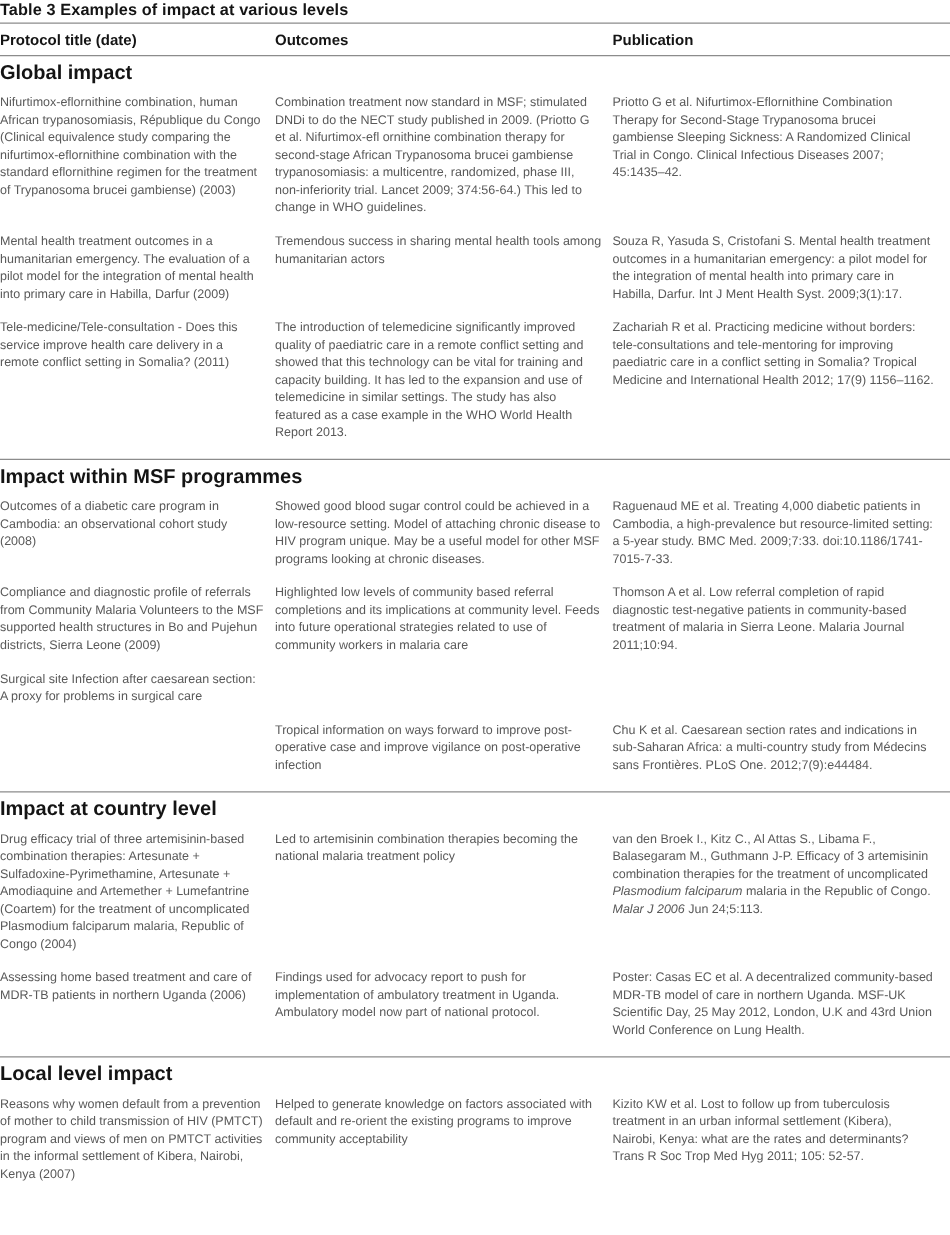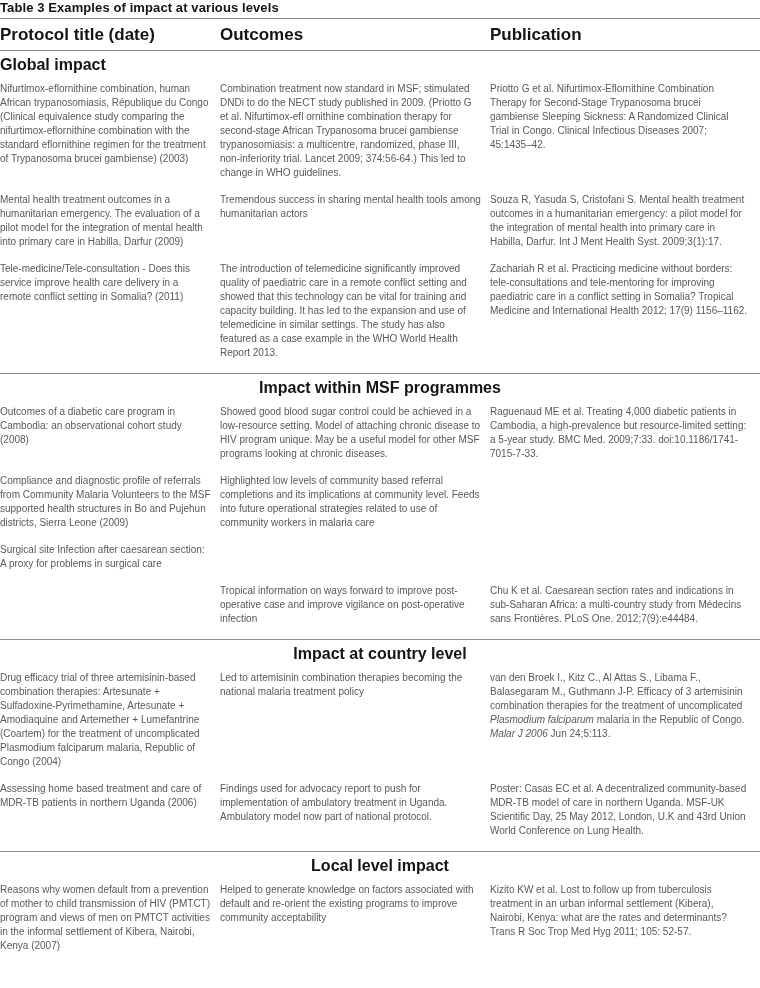--- a/index.html
+++ b/index.html
@@ -22,33 +22,32 @@
   }
   .grid-row {
     display: grid;
     grid-template-columns: 220px 270px 270px;
   }
   .hdr-row {
     padding: 6px 0 5px 0;
     border-bottom: 1px solid #8c8c8c;
   }
   .hdr-cell {
-    font-size: 17px;
+    font-size: 12px;
     font-weight: bold;
     color: #141414;
   }
   .section-hdr {
     font-size: 16px;
     font-weight: bold;
     color: #141414;
     padding: 5px 0 8px 0;
   }
   .section-hdr.ruled {
     border-top: 1px solid #8c8c8c;
-    text-align: center;
   }
   .row { margin-bottom: 13px; }
   .cell {
     font-size: 10px;
     line-height: 14px;
     color: #595959;
   }
   .col1 { padding-right: 9px; }
   .col2 { padding-right: 9px; }
   .col3 { padding-right: 11px; }
@@ -93,20 +92,21 @@
 
     <div class="grid-row row">
       <div class="cell col1">Outcomes of a diabetic care program in Cambodia: an observational cohort study (2008)</div>
       <div class="cell col2">Showed good blood sugar control could be achieved in a low-resource setting. Model of attaching chronic disease to HIV program unique. May be a useful model for other MSF programs looking at chronic diseases.</div>
       <div class="cell col3">Raguenaud ME et al. Treating 4,000 diabetic patients in Cambodia, a high-prevalence but resource-limited setting: a 5-year study. BMC Med. 2009;7:33. doi:10.1186/1741-7015-7-33.</div>
     </div>
 
     <div class="grid-row row">
       <div class="cell col1">Compliance and diagnostic profile of referrals from Community Malaria Volunteers to the MSF supported health structures in Bo and Pujehun districts, Sierra Leone (2009)</div>
       <div class="cell col2">Highlighted low levels of community based referral completions and its implications at community level. Feeds into future operational strategies related to use of community workers in malaria care</div>
+      <div class="cell col3">Thomson A et al. Low referral completion of rapid diagnostic test-negative patients in community-based treatment of malaria in Sierra Leone. Malaria Journal 2011;10:94.</div>
     </div>
 
     <div class="grid-row row">
       <div class="cell col1">Surgical site Infection after caesarean section: A proxy for problems in surgical care</div>
       <div class="cell col2"></div>
       <div class="cell col3"></div>
     </div>
 
     <div class="grid-row row">
       <div class="cell col1"></div>

